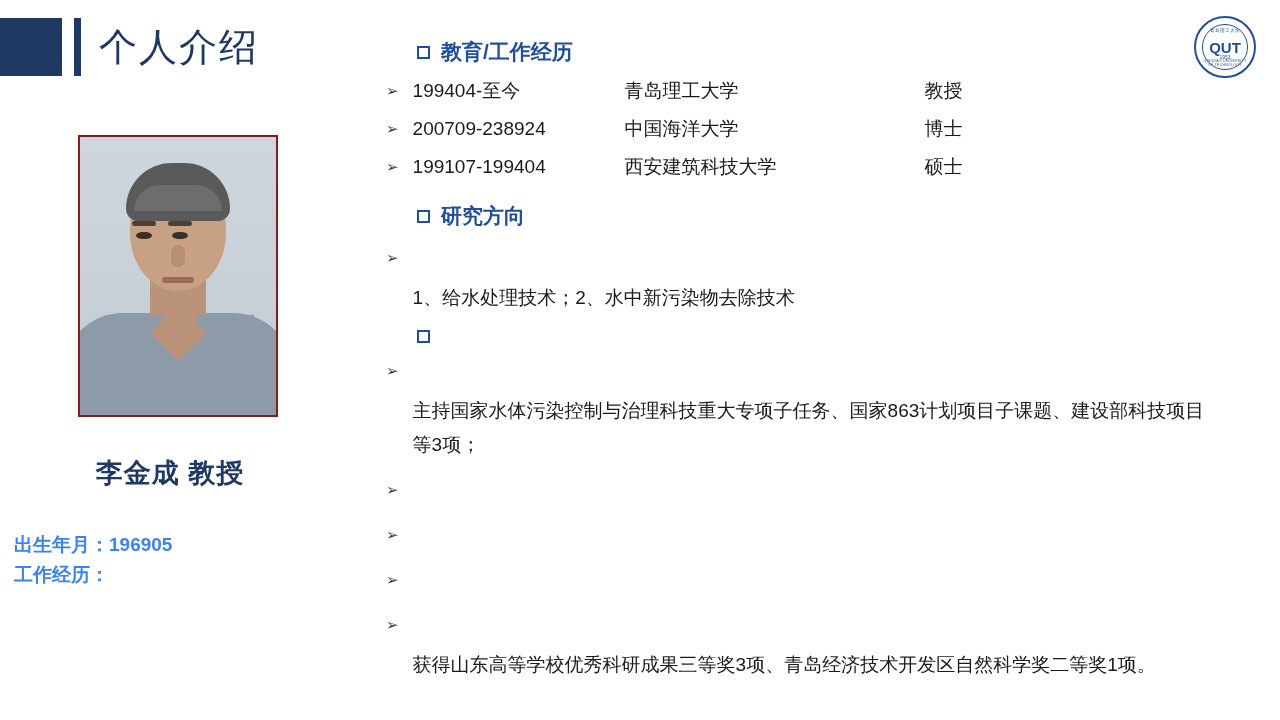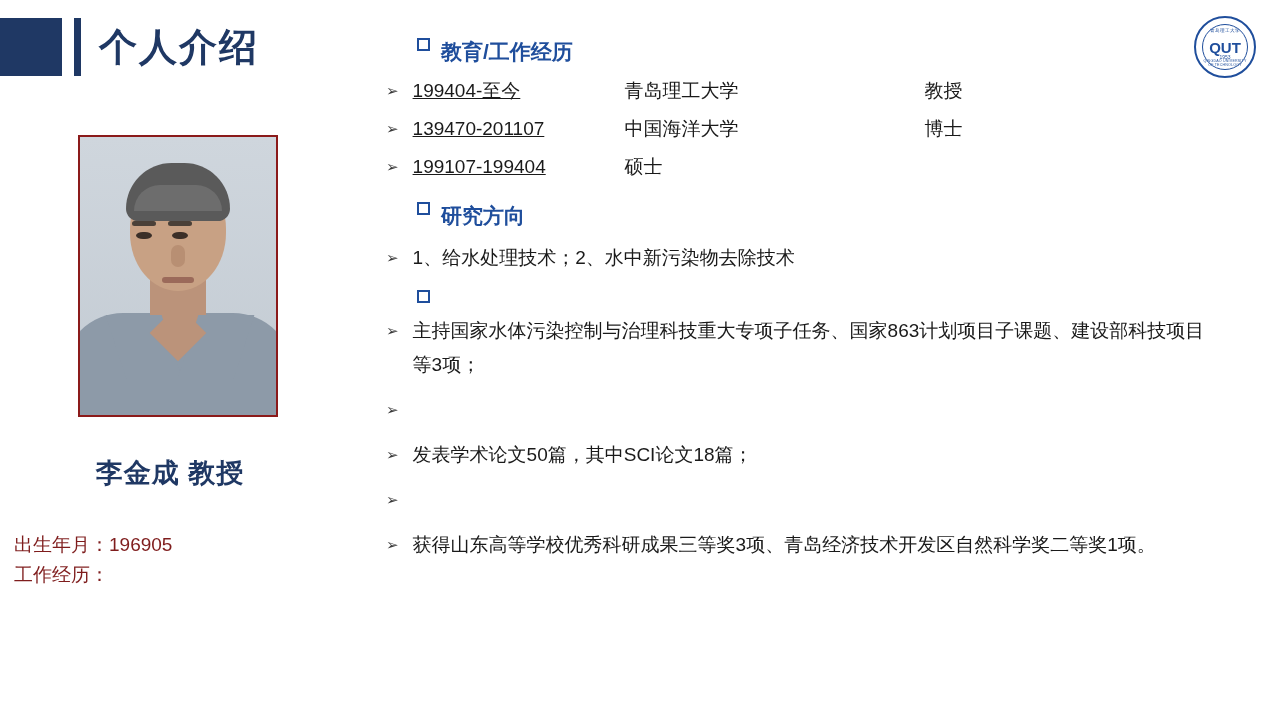--- a/index.html
+++ b/index.html
@@ -17,21 +17,21 @@
     display:flex; align-items:center;
   }
   .title-square {
     width:62px; height:58px; background:#1f3864;
   }
   .title-bar {
     width:7px; height:58px; background:#1f3864; margin-left:12px;
   }
   .title-text {
     margin-left:18px;
-    font-size:38px; font-weight:bold; color:#1f3864;
+    font-size:38px; font-weight:normal; color:#1f3864;
     letter-spacing:2px; line-height:58px;
   }
 
   
   .photo-frame {
     position:absolute; left:78px; top:135px;
     width:200px; height:282px;
     border:2px solid #8b1a1a;
     overflow:hidden;
     background:#c9cfd6;
@@ -95,21 +95,21 @@
 
   
   .name-line {
     position:absolute; left:0; top:455px; width:340px;
     text-align:center;
     font-size:27px; font-weight:bold; color:#1f3864;
     letter-spacing:1px;
   }
   .left-info {
     position:absolute; left:14px; top:530px; width:330px;
-    color:#7f1d1d; font-weight:normal; font-size:19px; line-height:30px;
+    color:#3b82f6; font-weight:bold; font-size:19px; line-height:30px;
   }
   .left-info .row { white-space:nowrap; }
 
   
   .logo {
     position:absolute; right:24px; top:16px;
     width:62px; height:62px; border-radius:50%;
     border:2px solid #1f4e9c;
     background:#fff;
     display:flex; align-items:center; justify-content:center;
@@ -133,48 +133,48 @@
   }
   .logo-year{
     position:absolute; bottom:9px; left:0; right:0; text-align:center;
     font-size:5px; color:#1f4e9c;
   }
 
   
   .content { position:absolute; left:382px; top:38px; width:860px; }
 
   .sec-head {
-    display:flex; align-items:flex-start;
+    display:flex; align-items:center;
     color:#1f4e9c; font-weight:bold; font-size:21px;
     margin-bottom:6px;
     padding-left:35px;
   }
   .sq-icon {
     width:13px; height:13px; border:2px solid #1f4e9c;
     margin-right:11px; flex:none;
   }
 
   .edu-row {
     display:flex; align-items:center;
     font-size:19px; color:#1a1a1a;
     margin:12px 0 12px 4px;
   }
   .arrow {
     color:#3a3a3a; font-size:15px; margin-right:14px; flex:none;
   }
-  .edu-date { width:212px; flex:none;text-decoration:underline; }
+  .edu-date { width:212px; flex:none; }
   .edu-org  { width:300px; flex:none; }
   .edu-deg  { flex:none; }
 
   .bullet {
     display:flex; font-size:19px; color:#1a1a1a;
     margin:11px 0 11px 4px; line-height:34px;
   }
   .bullet .arrow { line-height:34px; }
-  .bullet .txt { max-width:795px; }
+  .bullet .txt { max-width:795px;margin-top:40px; }
 
   .gap-sm { height:10px; }
   .gap-xs { height:4px; }
 </style>
 </head>
 <body>
 
 <div class="title-block">
   <div class="title-square"></div>
   <div class="title-bar"></div>
@@ -224,27 +224,28 @@
   </div>
 
   <div class="edu-row">
     <span class="arrow">➢</span>
     <span class="edu-date">199404-至今</span>
     <span class="edu-org">青岛理工大学</span>
     <span class="edu-deg">教授</span>
   </div>
   <div class="edu-row">
     <span class="arrow">➢</span>
-    <span class="edu-date">139470-201107</span>
+    <span class="edu-date">200709-238924</span>
     <span class="edu-org">中国海洋大学</span>
     <span class="edu-deg">博士</span>
   </div>
   <div class="edu-row">
     <span class="arrow">➢</span>
     <span class="edu-date">199107-199404</span>
+    <span class="edu-org">西安建筑科技大学</span>
     <span class="edu-deg">硕士</span>
   </div>
 
   <div class="gap-sm"></div>
 
   <div class="sec-head">
     <span class="sq-icon"></span>
     <span>研究方向</span>
   </div>
   <div class="bullet">
@@ -260,21 +261,20 @@
 
   <div class="bullet">
     <span class="arrow">➢</span>
     <span class="txt">主持国家水体污染控制与治理科技重大专项子任务、国家863计划项目子课题、建设部科技项目等3项；</span>
   </div>
   <div class="bullet">
     <span class="arrow">➢</span>
   </div>
   <div class="bullet">
     <span class="arrow">➢</span>
-    <span class="txt">发表学术论文50篇，其中SCI论文18篇；</span>
   </div>
   <div class="bullet">
     <span class="arrow">➢</span>
   </div>
   <div class="bullet">
     <span class="arrow">➢</span>
     <span class="txt">获得山东高等学校优秀科研成果三等奖3项、青岛经济技术开发区自然科学奖二等奖1项。</span>
   </div>
 
 </div>

